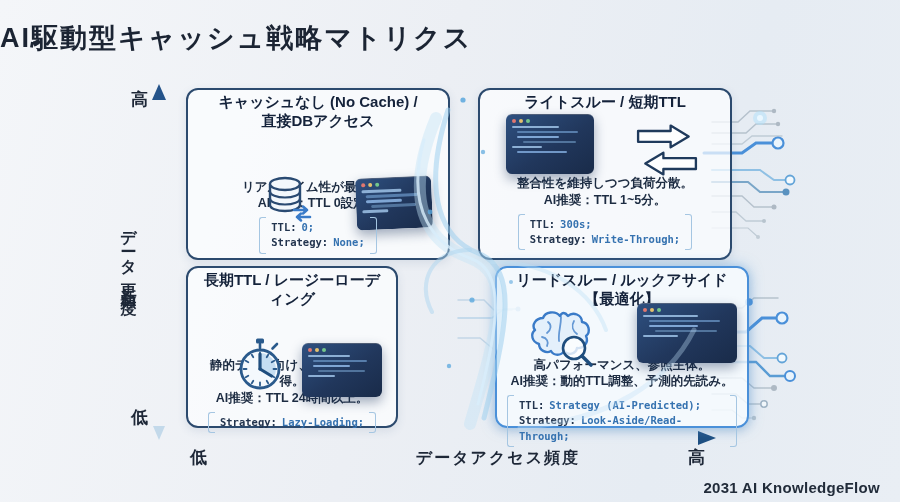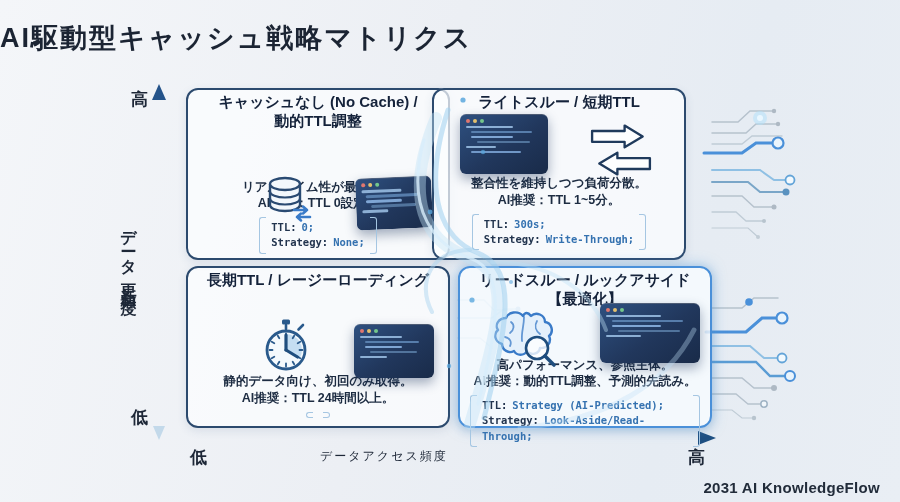--- a/index.html
+++ b/index.html
@@ -22,40 +22,41 @@
   .y-high{left:131px;top:88px;}
   .y-low{left:131px;top:406px;}
   .x-low{left:190px;top:446px;}
   .x-high{left:688px;top:446px;}
   .y-axis-title{
     position:absolute;left:116px;top:165px;height:180px;width:24px;
     display:flex;align-items:center;justify-content:center;
     writing-mode:vertical-rl;font-size:16px;font-weight:800;letter-spacing:5px;color:#1d2737;
   }
   .x-axis-title{
-    position:absolute;left:320px;top:448px;width:260px;text-align:left;
-    font-size:12px;font-weight:400;letter-spacing:2px;color:#1d2737;
+    position:absolute;left:320px;top:448px;width:260px;text-align:right;
+    font-size:16px;font-weight:700;letter-spacing:2px;color:#1d2737;
   }
   
   .quad{
     position:absolute;box-sizing:border-box;
     background:rgba(252,253,255,.72);
     border:2px solid #2c4a6e;border-radius:12px;
     box-shadow:0 3px 10px rgba(60,90,130,.12);
     display:flex;flex-direction:column;align-items:center;
     padding:3px 10px 8px;
   }
   .q0{left:186px;top:88px;width:264px;height:172px;}
-  .q1{left:432px;top:88px;width:254px;height:172px;}
-  .q2{left:186px;top:266px;width:264px;height:162px;}
+  .q1{left:478px;top:88px;width:254px;height:172px;}
+  .q2{left:186px;top:266px;width:212px;height:162px;}
   .q3{left:458px;top:266px;width:254px;height:162px;}
   .q3.optimal{
     border:2.5px solid #4a90d9;
     background:rgba(246,251,255,.82);
     box-shadow:0 0 14px rgba(90,160,220,.55),0 3px 10px rgba(60,90,130,.15);
+    margin-left:37px;
   }
   .q-title{margin:0;text-align:center;font-size:15px;font-weight:800;line-height:1.25;color:#14223a;}
   .q-title span{display:block;}
   .icon-zone{position:relative;flex:1;width:100%;min-height:48px;}
   .q-desc{margin:0 0 3px;text-align:center;font-size:12.5px;font-weight:700;line-height:1.35;color:#1d2c42;}
   .q-desc span{display:block;}
   
   .snippet{
     position:relative;padding:3px 12px;margin-top:2px;
     font-family:"DejaVu Sans Mono","Liberation Mono",monospace;
@@ -184,21 +185,21 @@
     <line x1="0" y1="10" x2="540" y2="10" stroke="url(#xg)" stroke-width="3.4"></line>
     <polygon points="558,10 540,3 540,17" fill="#1e4f82"></polygon>
   </svg>
   <div class="axis-end x-low">低</div>
   <div class="axis-end x-high">高</div>
   <div class="x-axis-title">データアクセス頻度</div>
 
   <section class="quad q0">
     <h2 class="q-title">
       <span>キャッシュなし (No Cache) /</span>
-      <span>動的TTL調整</span>
+      <span>直接DBアクセス</span>
     </h2>
     <div class="icon-zone">
       <svg class="q-icon db-icon" width="52" height="48" viewBox="0 0 52 48">
         <g stroke="#2a4a72" stroke-width="2.4" fill="#f2f7fc" stroke-linejoin="round">
           <path d="M8 9 v21 a15 6 0 0 0 30 0 v-21"></path>
           <ellipse cx="23" cy="9" rx="15" ry="6"></ellipse>
         </g>
         <g stroke="#2a4a72" stroke-width="2.2" fill="none">
           <path d="M8 16.5 a15 6 0 0 0 30 0"></path>
           <path d="M8 23.5 a15 6 0 0 0 30 0"></path>
@@ -314,20 +315,21 @@
             <i></i>
             <i></i>
           </div>
       </div>
     </div>
     <p class="q-desc">
       <span>静的データ向け、初回のみ取得。</span>
       <span>AI推奨：TTL 24時間以上。</span>
     </p>
     <div class="snippet">
+      <div class="sn-line"><span class="sn-k">Strategy:</span><span class="sn-v">Lazy-Loading;</span></div>
     </div>
   </section>
 
   <section class="quad q3 optimal">
     <h2 class="q-title">
       <span>リードスルー / ルックアサイド</span>
       <span>【最適化】</span>
     </h2>
     <div class="icon-zone">
       <svg class="q-icon brain-icon" width="74" height="64" viewBox="0 0 74 64">

